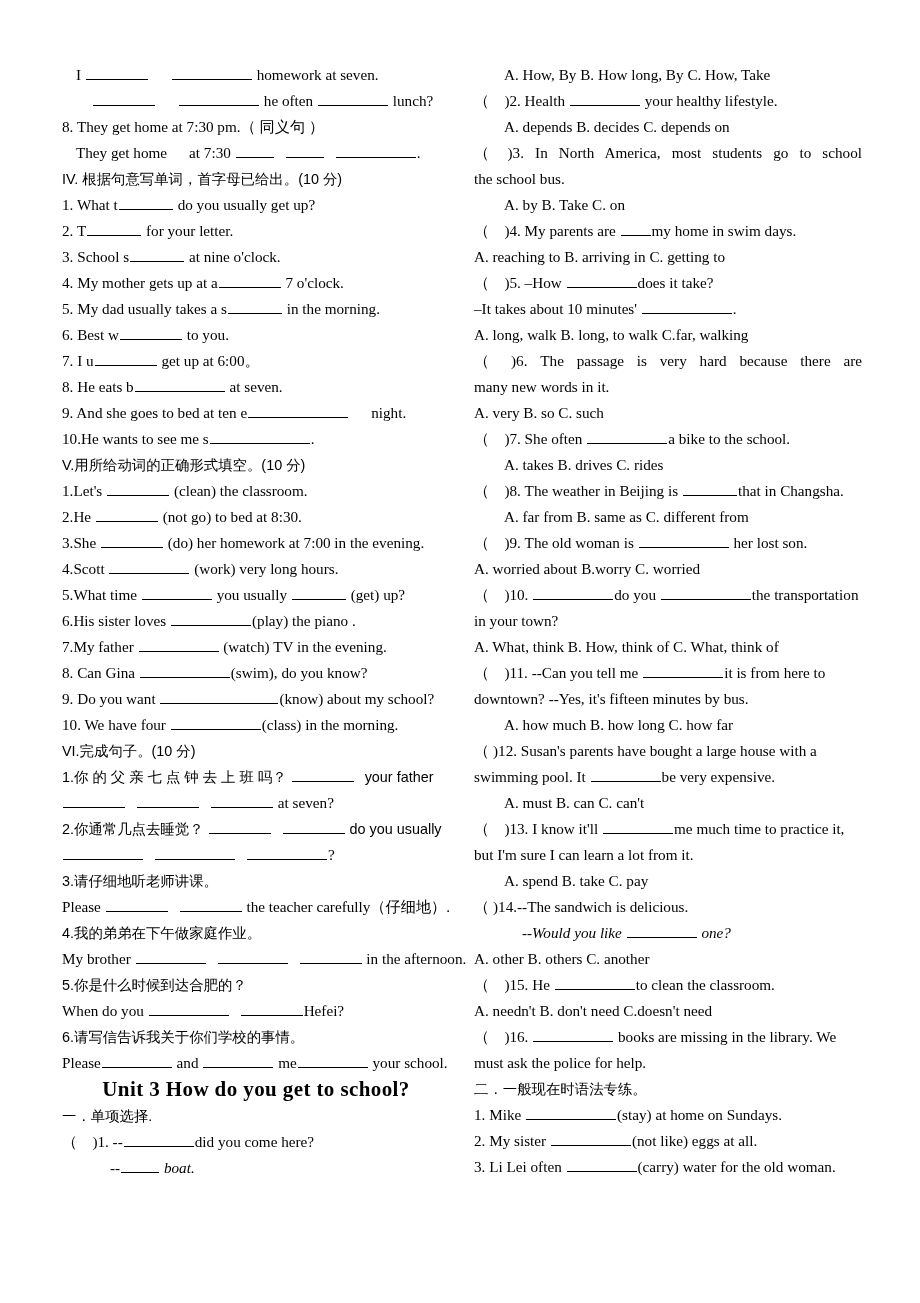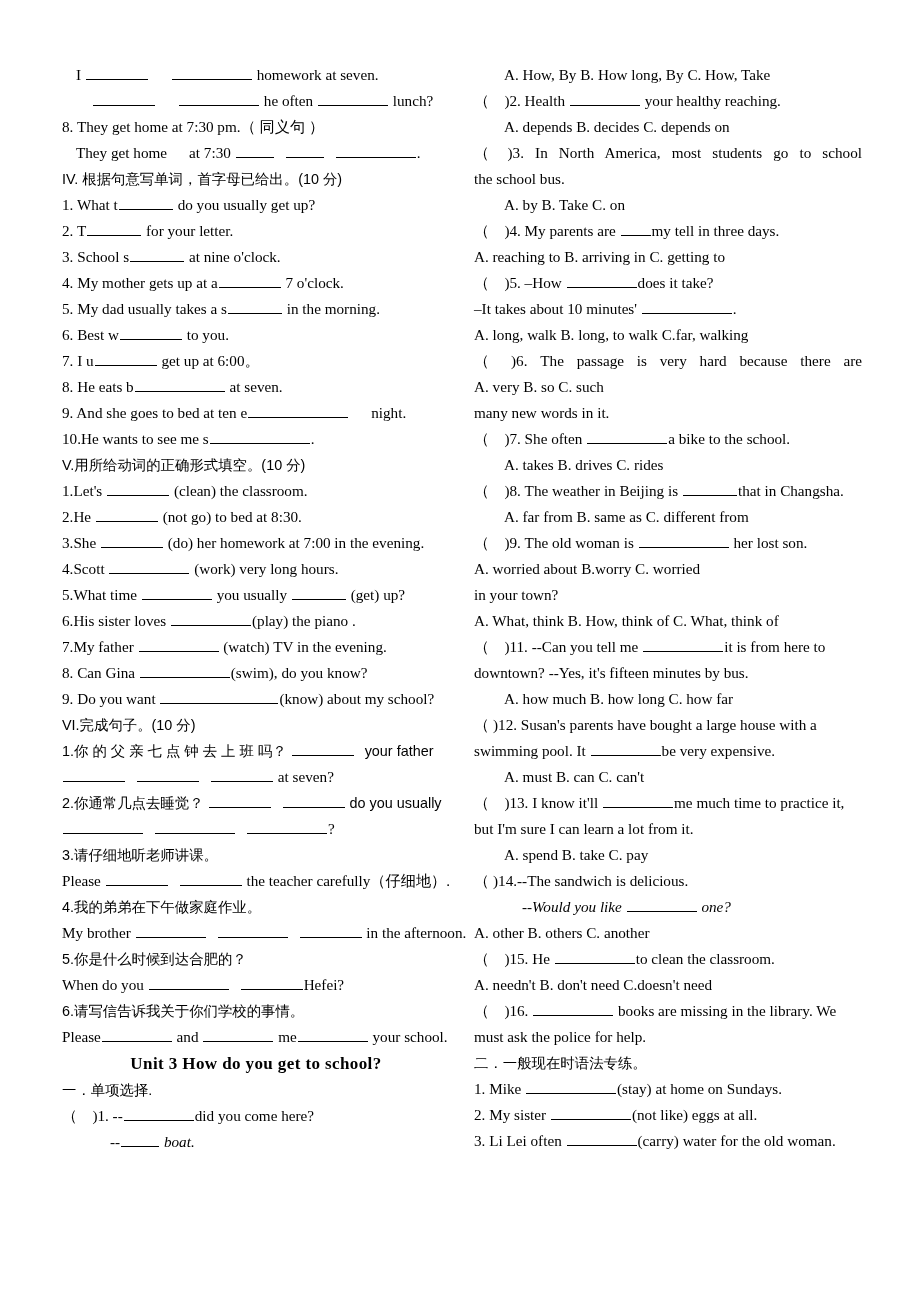--- a/index.html
+++ b/index.html
@@ -52,21 +52,21 @@
   }
   .ln.indent { padding-left: 14px; }
   .ln.indent2 { padding-left: 30px; }
   .ln.indent3 { padding-left: 48px; font-style: italic; }
   .ln.cn {
     font-family: Liberation Sans, sans-serif;
     font-size: 14.4px;
   }
   .unit-title {
     font-weight: bold;
-    font-size: 17px;
+    font-size: 21px;
     line-height: 27px;
     height: 27px;
     text-align: center;
     white-space: nowrap;
     letter-spacing: 0.4px;
   }
   
   .bl {
     display: inline-block;
     border-bottom: 1.1px solid #000;
@@ -140,20 +140,21 @@
       <div class="ln"><span>5.What time</span> <span class="bl b9"></span> <span>you usually</span> <span class="bl b7"></span> <span>(get) up?</span></div>
 
       <div class="ln"><span>6.His sister loves</span> <span class="bl b10"></span><span>(play) the piano .</span></div>
 
       <div class="ln"><span>7.My father</span> <span class="bl b10"></span> <span>(watch) TV in the evening.</span></div>
 
       <div class="ln"><span>8. Can Gina</span> <span class="bl b11"></span><span>(swim), do you know?</span></div>
 
       <div class="ln"><span>9. Do you want</span> <span class="bl b14"></span><span>(know) about my school?</span></div>
 
+      <div class="ln"><span>10. We have four</span> <span class="bl b11"></span><span>(class) in the morning.</span></div>
 
       <div class="ln cn"><span>VI.完成句子。(10 分)</span></div>
 
       <div class="ln cn"><span>1.你 的 父 亲 七 点 钟 去 上 班 吗？</span> <span class="bl b8"></span><span class="sp"></span><span>your  father</span></div>
 
       <div class="ln"><span class="bl b8"></span><span class="sp"></span><span class="bl b8"></span><span class="sp"></span><span class="bl b8"></span> <span>at seven?</span></div>
 
       <div class="ln cn"><span>2.你通常几点去睡觉？</span> <span class="bl b8"></span><span class="sp"></span><span class="bl b8"></span> <span>do you usually</span></div>
 
       <div class="ln"><span class="bl b10"></span><span class="sp"></span><span class="bl b10"></span><span class="sp"></span><span class="bl b10"></span><span>?</span></div>
@@ -181,58 +182,59 @@
       <div class="ln"><span class="paren">（　)1. --</span><span class="bl b9"></span><span>did you come here?</span></div>
 
       <div class="ln indent3"><span>--</span><span class="bl b5"></span> <span>boat.</span></div>
 
     </div>
 
     <div class="col">
 
       <div class="ln indent2"><span>A. How, By    B. How long, By     C. How, Take</span></div>
 
-      <div class="ln"><span class="paren">（　)2. Health</span> <span class="bl b9"></span> <span>your healthy reaching.</span></div>
+      <div class="ln"><span class="paren">（　)2. Health</span> <span class="bl b9"></span> <span>your healthy lifestyle.</span></div>
 
       <div class="ln indent2"><span>A. depends     B. decides       C. depends        on</span></div>
 
       <div class="ln just"><span>（   )3.  In  North  America,  most  students  go  to  school</span></div>
 
       <div class="ln"><span>the school bus.</span></div>
 
       <div class="ln indent2"><span>A. by      B. Take         C. on</span></div>
 
-      <div class="ln"><span class="paren">（　)4. My parents are</span> <span class="bl b4"></span><span>my tell in three days.</span></div>
+      <div class="ln"><span class="paren">（　)4. My parents are</span> <span class="bl b4"></span><span>my home in swim days.</span></div>
 
       <div class="ln"><span>A. reaching to     B. arriving in   C. getting to</span></div>
 
       <div class="ln"><span class="paren">（　)5. –How</span> <span class="bl b9"></span><span>does it take?</span></div>
 
       <div class="ln"><span>–It takes about 10 minutes'</span> <span class="bl b11"></span><span>.</span></div>
 
       <div class="ln"><span>A. long, walk B. long, to walk      C.far, walking</span></div>
 
       <div class="ln just"><span>（    )6.  The  passage  is  very  hard  because  there  are</span></div>
 
+      <div class="ln"><span>many new words in it.</span></div>
+
       <div class="ln"><span>A. very           B. so                 C. such</span></div>
 
-      <div class="ln"><span>many new words in it.</span></div>
-
       <div class="ln"><span class="paren">（　)7. She often</span> <span class="bl b10"></span><span>a bike to the school.</span></div>
 
       <div class="ln indent2"><span>A. takes       B. drives       C. rides</span></div>
 
       <div class="ln"><span class="paren">（　)8. The weather in Beijing is</span> <span class="bl b7"></span><span>that in Changsha.</span></div>
 
       <div class="ln indent2"><span>A. far from     B. same as     C. different from</span></div>
 
       <div class="ln"><span class="paren">（　)9. The old woman is</span> <span class="bl b11"></span> <span>her lost son.</span></div>
 
       <div class="ln"><span>A. worried about           B.worry              C. worried</span></div>
 
+      <div class="ln"><span class="paren">（　)10.</span> <span class="bl b10"></span><span>do you</span> <span class="bl b11"></span><span>the transportation</span></div>
 
       <div class="ln"><span>in your town?</span></div>
 
       <div class="ln"><span>A. What, think    B. How, think of C. What, think of</span></div>
 
       <div class="ln"><span class="paren">（　)11. --Can you tell me</span> <span class="bl b10"></span><span>it is from here    to</span></div>
 
       <div class="ln"><span>downtown?    --Yes, it's fifteen minutes by bus.</span></div>
 
       <div class="ln indent2"><span>A. how much        B. how long    C. how far</span></div>

